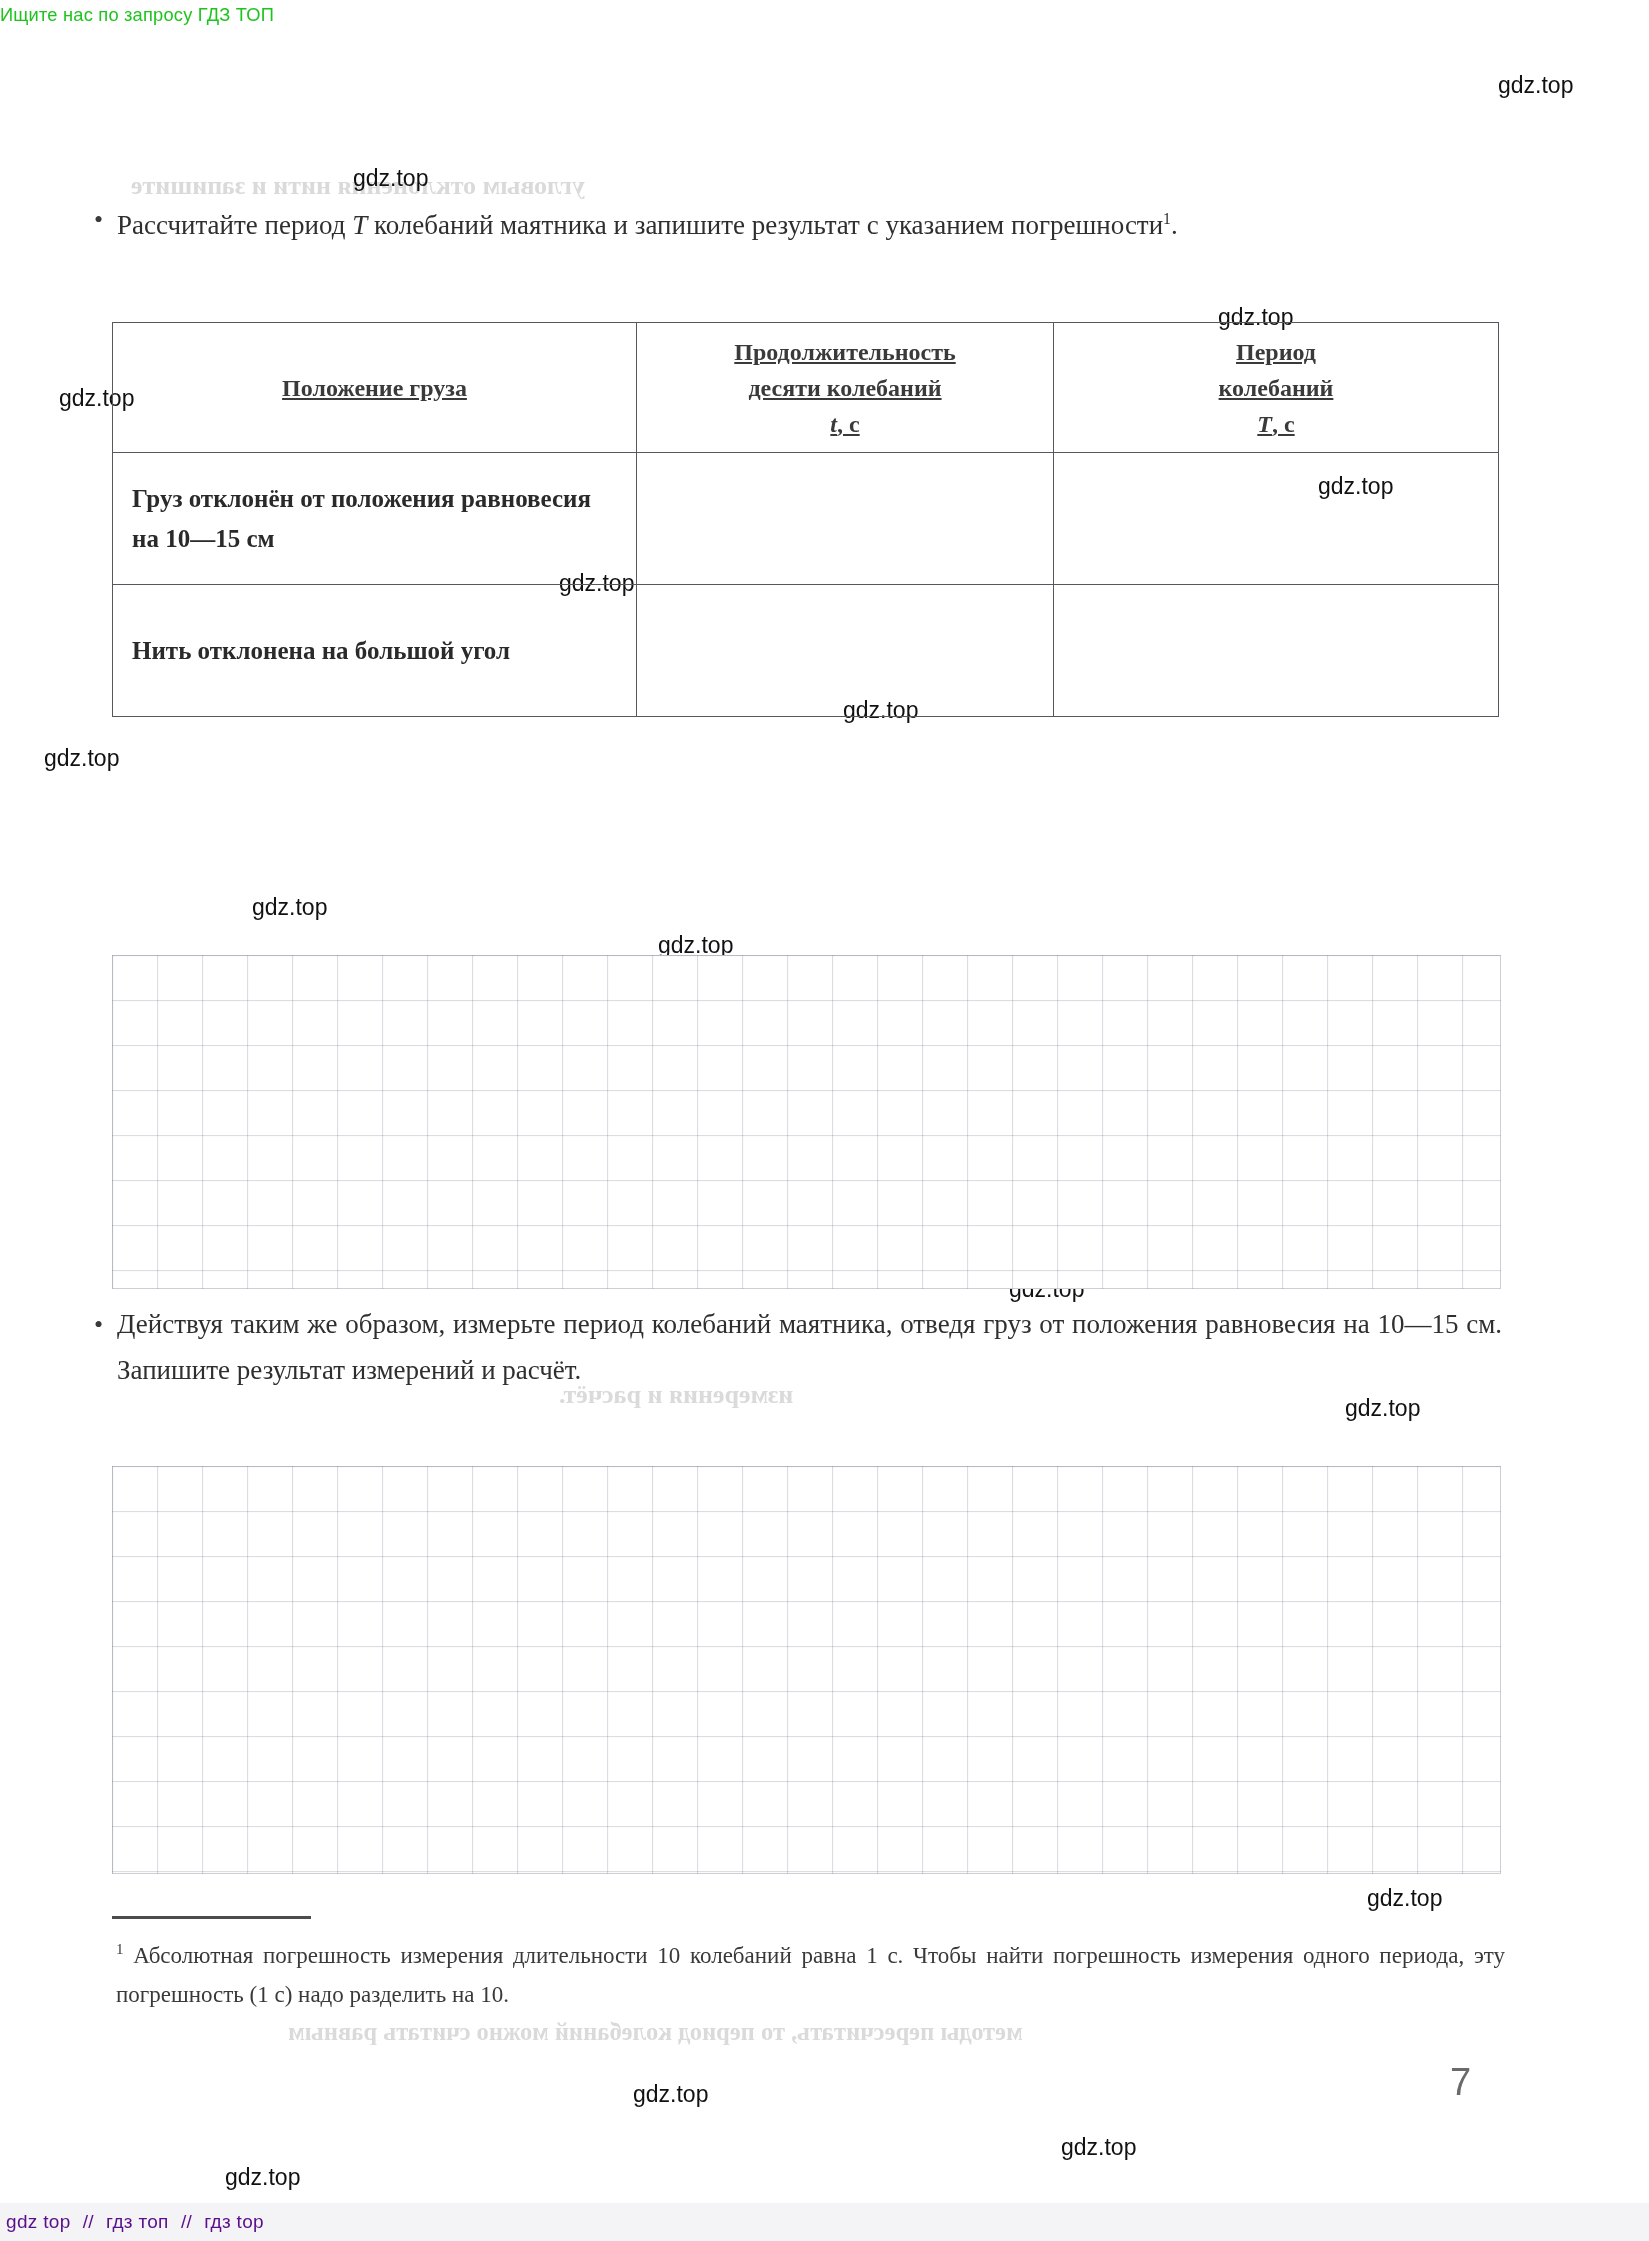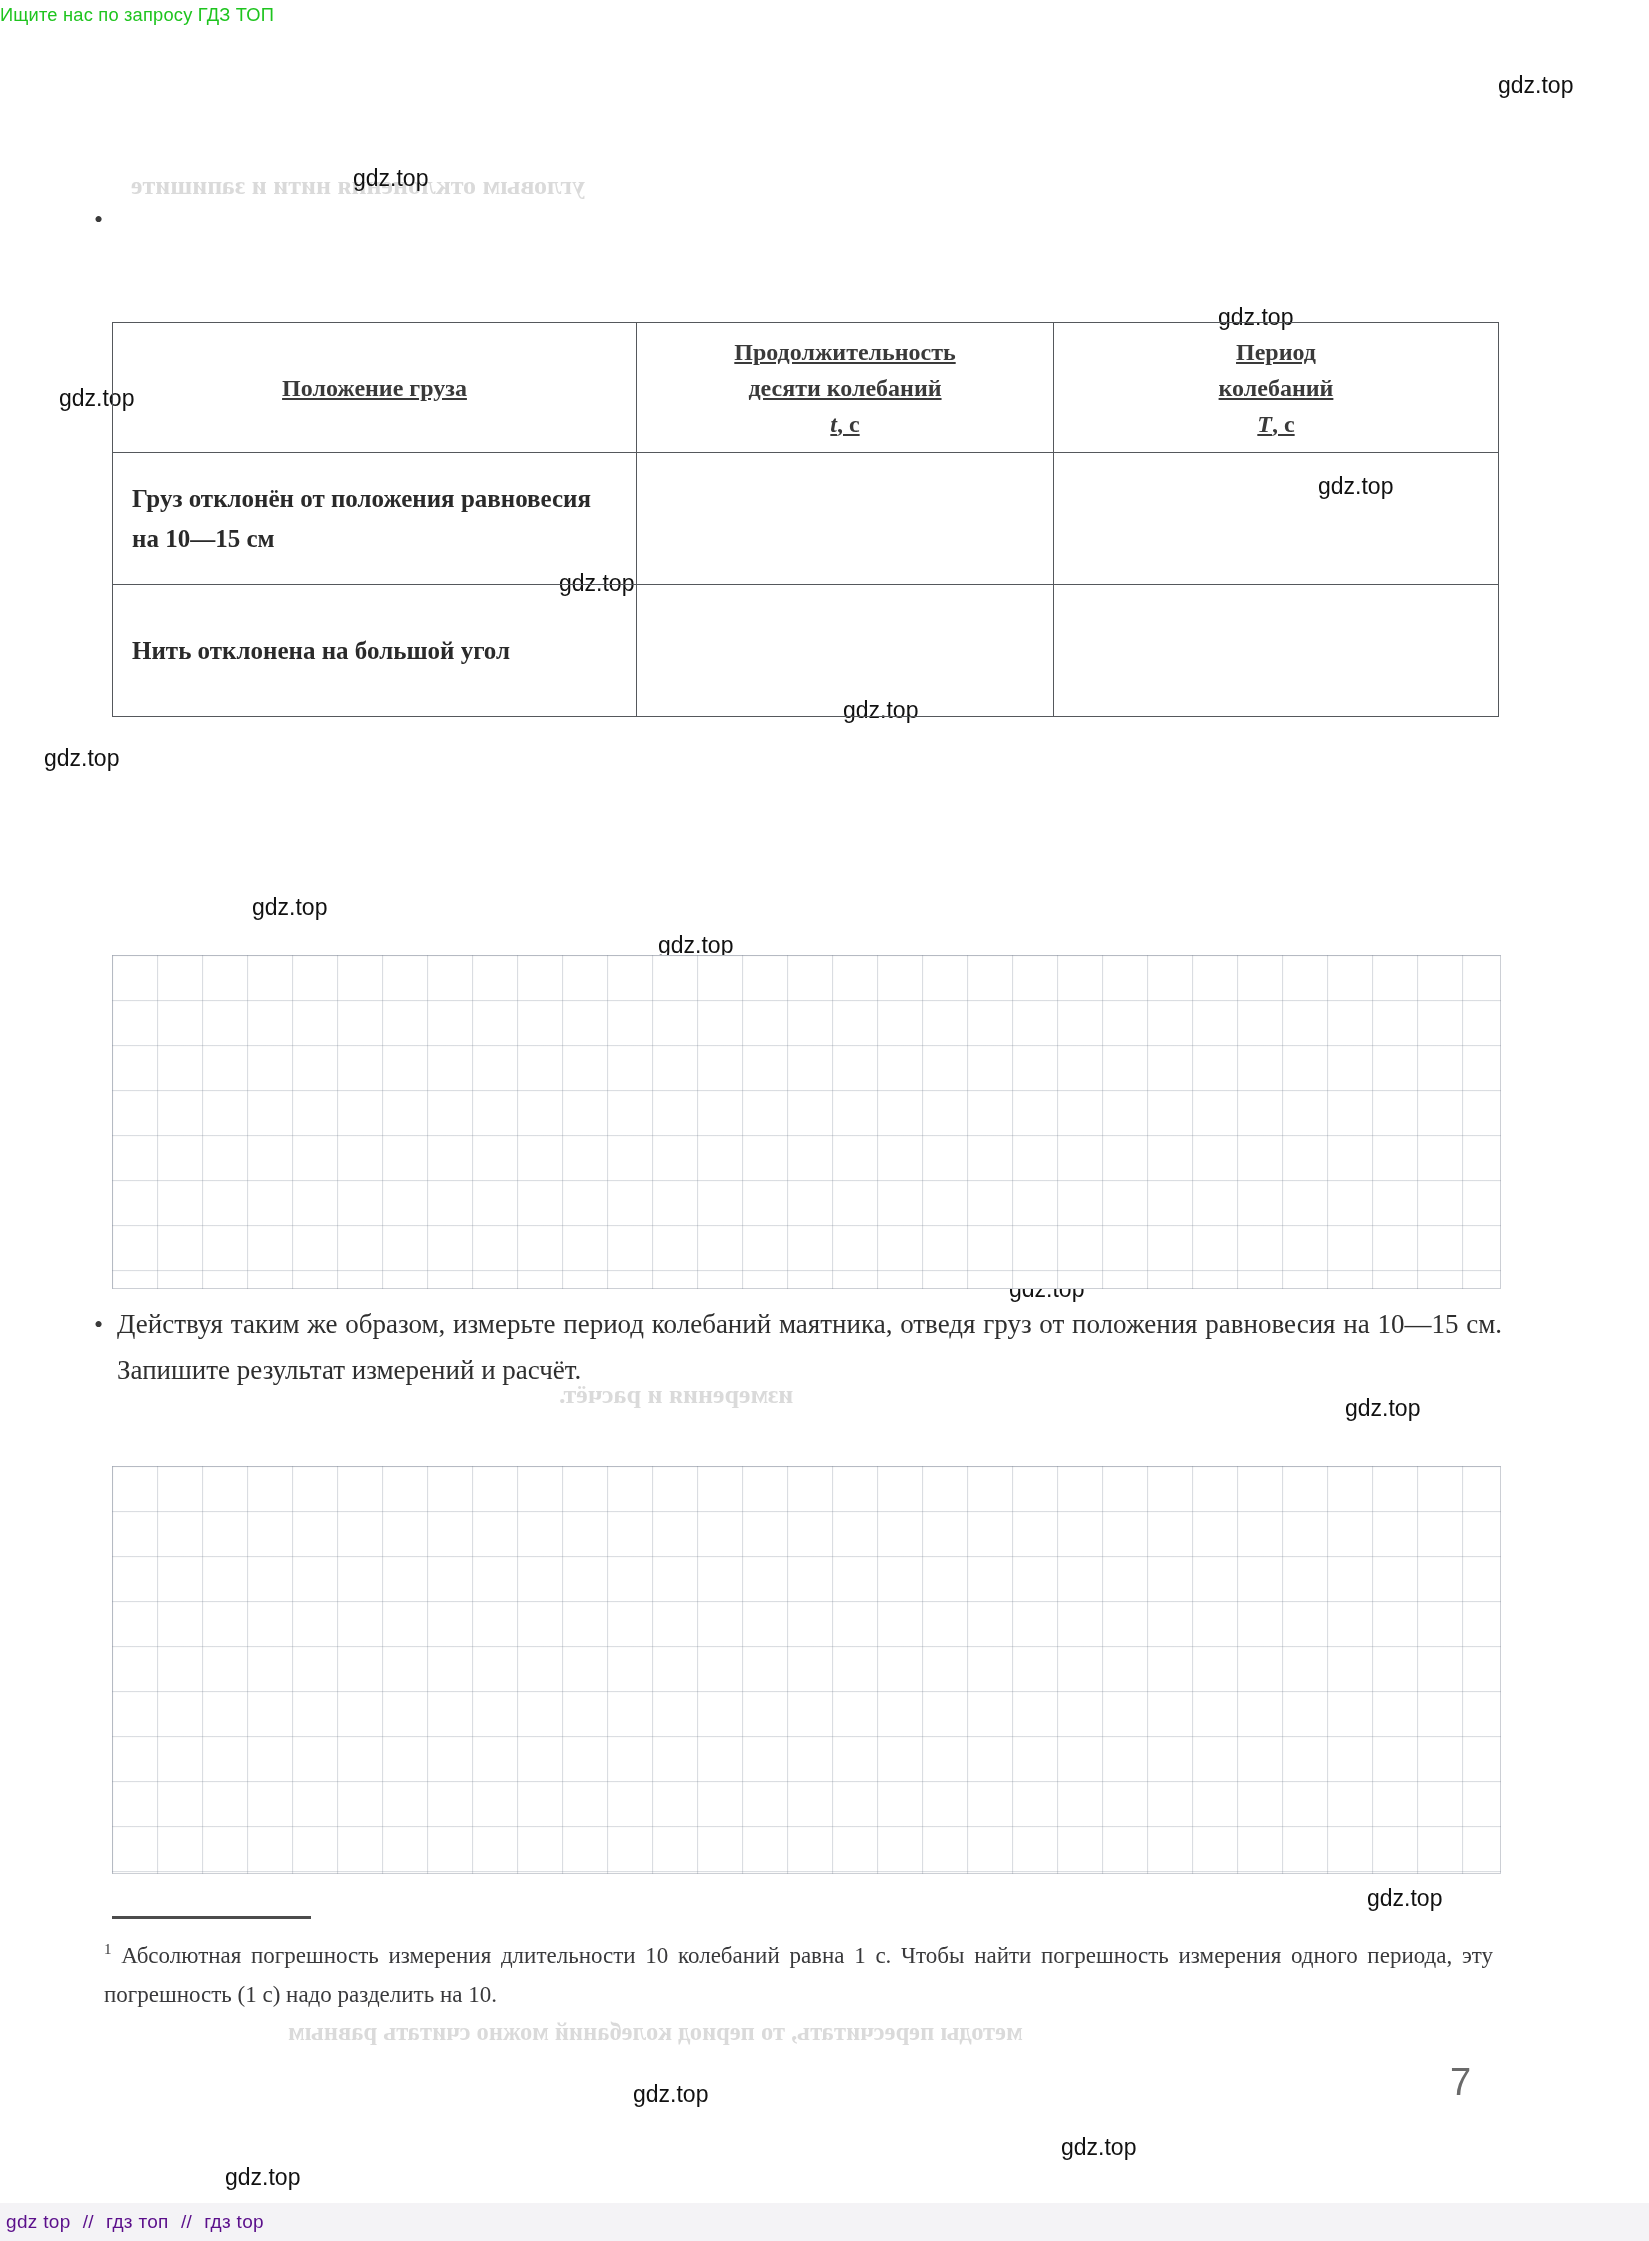--- a/index.html
+++ b/index.html
@@ -131,21 +131,21 @@
   #footnote-rule {
     position: absolute;
     left: 112px;
     top: 1916px;
     width: 199px;
     height: 2.6px;
     background: #4c4c4c;
   }
   #footnote {
     position: absolute;
-    left: 104px;
+    left: 116px;
     top: 1930px;
     width: 1389px;
     font-size: 23px;
     line-height: 39px;
     color: #39393b;
     text-align: justify;
     text-align-last: left;
   }
   #footnote sup { font-size: 15px; vertical-align: super; }
 
@@ -206,20 +206,21 @@
   <div class="wm" style="left:297px;  top:1518px;">gdz.top</div>
   <div class="wm" style="left:1061px; top:1570px;">gdz.top</div>
   <div class="wm" style="left:646px;  top:1616px;">gdz.top</div>
   <div class="wm" style="left:1367px; top:1885px;">gdz.top</div>
   <div class="wm" style="left:633px;  top:2081px;">gdz.top</div>
   <div class="wm" style="left:1061px; top:2134px;">gdz.top</div>
   <div class="wm" style="left:225px;  top:2164px;">gdz.top</div>
 
   <div class="bullet-block" style="left:94px; top:196px; width:1408px;">
     <div class="bullet-dot">•</div>
+    <div class="bullet-text"><span>Рассчитайте период </span><i>T</i><span> колебаний маятника и запишите результат с указанием погрешности</span><sup>1</sup><span>.</span></div>
   </div>
 
   <table id="measurement-table">
     <colgroup>
       <col style="width:524px">
         <col style="width:417px">
         <col style="width:445px">
     </colgroup>
     <tbody>
       <tr>

